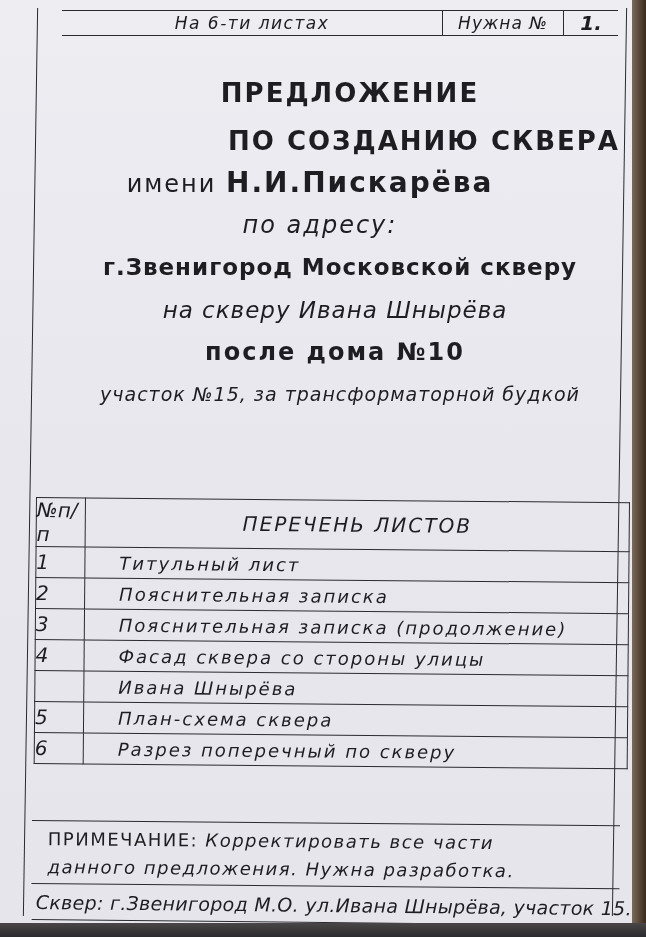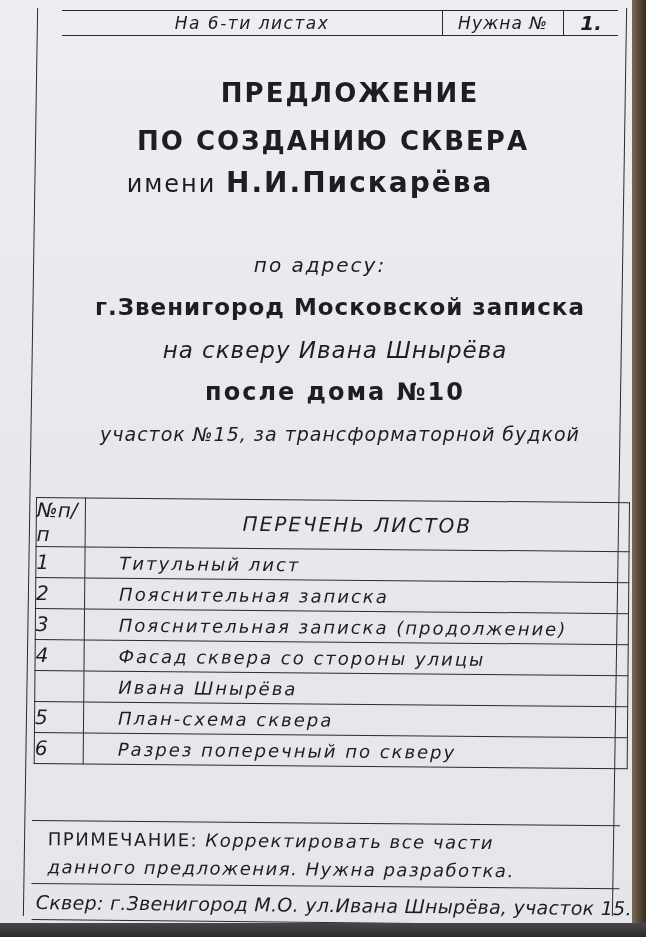--- a/index.html
+++ b/index.html
@@ -48,24 +48,24 @@
   }
   
   .title-block {
     position: absolute; left: 50px; top: 73px; width: 570px;
     text-align: center;
   }
   .title-line {
     display: block; letter-spacing: 2px; white-space: nowrap;
   }
   .t1 { font-size: 26px; font-weight: bold; margin-left: 30px; height: 48px; line-height: 40px; }
-  .t2 { font-size: 26px; font-weight: bold; margin-left: -4px; height: 40px; line-height: 40px; }
+  .t2 { font-size: 26px; font-weight: bold; margin-left: -4px; height: 40px; line-height: 40px; text-align: right; }
   .t3 { font-size: 24px; margin-left: -50px; height: 44px; line-height: 44px; }
   .t3 .big { font-size: 28px; font-weight: bold; }
-  .t4 { font-size: 20px; font-style: italic; margin-left: -30px; height: 40px; line-height: 40px; margin-top: 40px; }
+  .t4 { font-size: 24px; font-style: italic; margin-left: -30px; height: 40px; line-height: 40px; }
   .t5 { font-size: 23px; font-weight: bold; margin-left: 10px; height: 44px; line-height: 44px; letter-spacing: 1px;}
   .t6 { font-size: 23px; font-style: italic; height: 42px; line-height: 42px; letter-spacing: 1px;}
   .t7 { font-size: 24px; font-weight: bold; height: 42px; line-height: 42px; }
   .t8 { font-size: 19px; font-style: italic; height: 42px; line-height: 42px; letter-spacing: 1px; margin-left: 10px;}
 
   
   .sheet-table {
     position: absolute; left: 36px; top: 497px; width: 594px;
     border-collapse: collapse; font-style: italic;
     transform: rotate(0.5deg); transform-origin: left top;
@@ -109,21 +109,21 @@
     <div class="sheets-count">На 6-ти листах</div>
     <div class="sheet-label">Нужна №</div>
     <div class="sheet-num">1.</div>
   </div>
 
   <div class="title-block">
     <span class="title-line t1">ПРЕДЛОЖЕНИЕ</span>
     <span class="title-line t2">ПО СОЗДАНИЮ  СКВЕРА</span>
     <span class="title-line t3"><span>имени </span><span class="big">Н.И.Пискарёва</span></span>
     <span class="title-line t4">по адресу:</span>
-    <span class="title-line t5">г.Звенигород Московской записка</span>
+    <span class="title-line t5">г.Звенигород Московской скверу</span>
     <span class="title-line t6">на скверу Ивана Шнырёва</span>
     <span class="title-line t7">после дома №10</span>
     <span class="title-line t8">участок №15, за трансформаторной будкой</span>
   </div>
 
   <table class="sheet-table">
     <thead>
       <tr>
         <th class="col-num">№п/п</th>
         <th class="col-title">ПЕРЕЧЕНЬ ЛИСТОВ</th>

